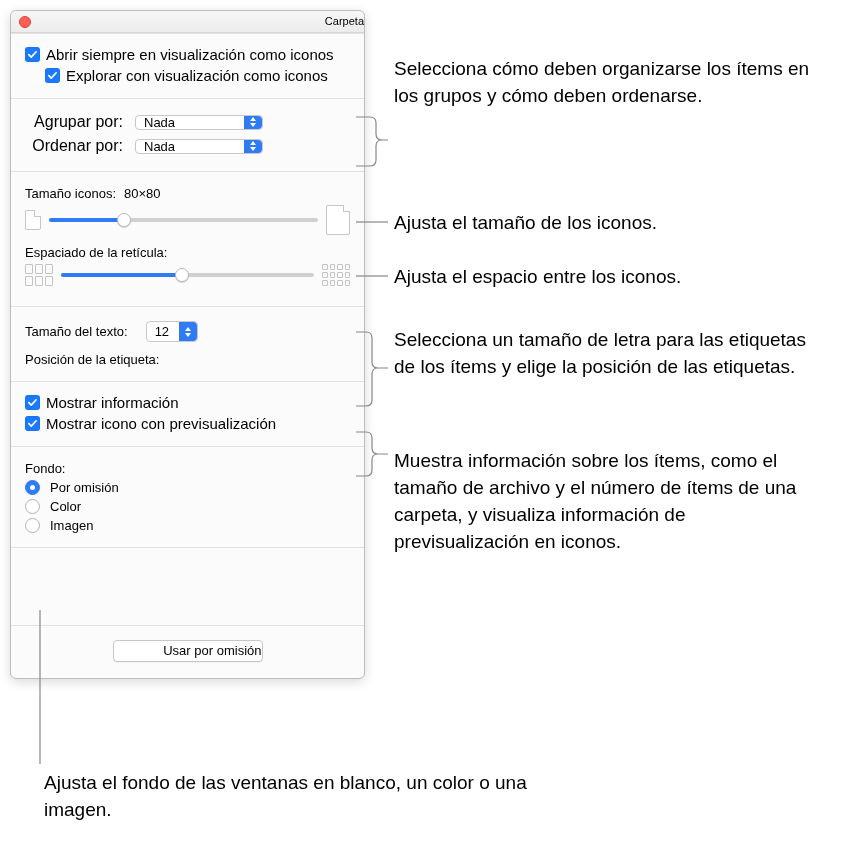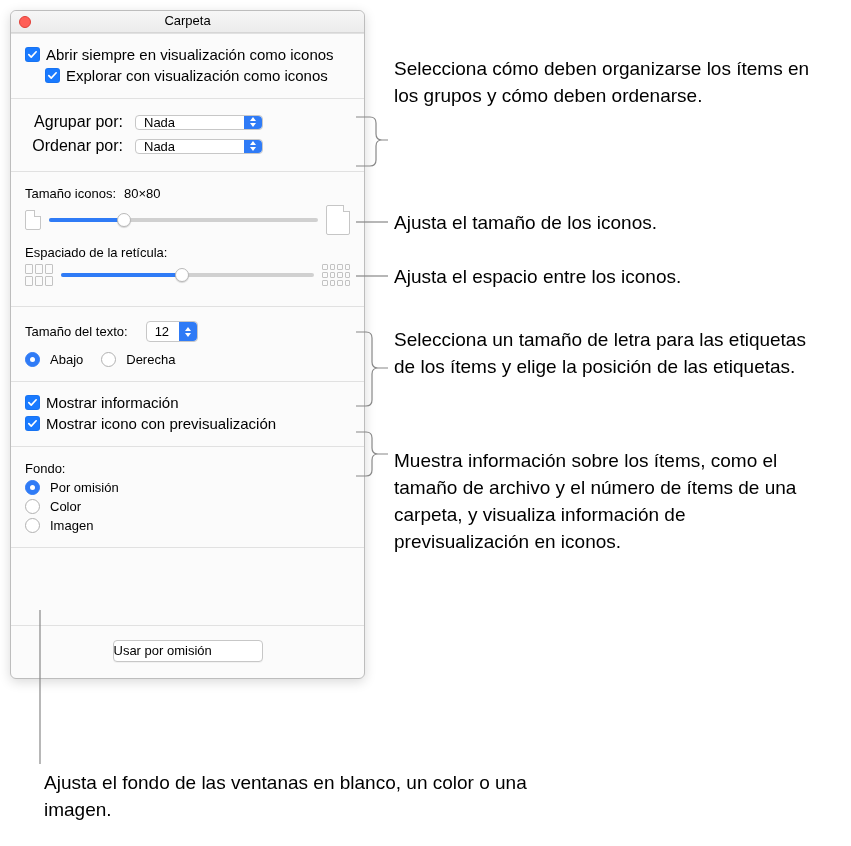--- a/index.html
+++ b/index.html
@@ -19,23 +19,23 @@
     top: 10px;
     width: 355px;
     background: #fbfbfb;
     border: 1px solid #bdbdbd;
     border-radius: 6px;
     box-shadow: 0 3px 12px rgba(0,0,0,0.15);
   }
   .titlebar {
     height: 22px;
     position: relative;
-    text-align: center;
+    text-align: right;
     line-height: 20px;
-    font-size: 13px;
+    font-size: 11px;
     background: linear-gradient(#f6f6f6,#ececec);
     border-bottom: 1px solid #d6d6d6;
     border-radius: 6px 6px 0 0;
   }
   .traffic {
     position:absolute; left:8px; top:5px;
     width:12px; height:12px; border-radius:50%;
     background:#ff5f57; border:0.5px solid #e14038;
   }
   .section {
@@ -127,21 +127,21 @@
     background:#2f7bf6; border-color:#2f7bf6;
   }
   .radio.checked::after {
     content:""; width:5px; height:5px; border-radius:50%; background:#fff;
   }
   .radio-row { display:flex; align-items:center; gap:4px; margin:4px 0; }
   .radio-group-h { display:flex; gap:18px; margin-top:4px; }
   .btn {
     display:inline-block;
     min-width:150px;
-    text-align:left;
+    text-align:right;
     height:22px; line-height:20px;
     background:#fff; border:1px solid #c7c7c7;
     border-radius:4px; font-size:13px;
     box-shadow:0 1px 0 rgba(0,0,0,0.04);
   }
   .footer { text-align:center; padding:14px 0 16px; border-top:1px solid #e1e1e1; }
   .spacer { height:78px; border-top:1px solid #e1e1e1; }
 
   
   .callout {
@@ -251,29 +251,22 @@
   </div>
 
   <div class="section">
     <div class="form-row" style="justify-content:flex-start;gap:8px;">
       <span style="margin-right:10px;">Tamaño del texto:</span>
       <div class="select select-small">
         <span>12</span>
         <span class="arrows"></span>
       </div>
     </div>
-    <div class="radio-group-h">
-      <label class="radio-row">
-        <span class="radio checked"></span>
-        <span>Abajo</span>
-      </label>
-      <label class="radio-row">
-        <span class="radio"></span>
-        <span>Derecha</span>
-      </label>
+    <div class="sub-label" style="margin-top:10px;">
+      <span>Posición de la etiqueta:</span>
     </div>
   </div>
 
   <div class="section">
     <div class="row">
       <span class="chk">
         <svg width="11" height="11" viewBox="0 0 12 12">
             <path d="M2 6.2 L4.6 8.8 L10 3" stroke="#fff" stroke-width="1.8" fill="none" stroke-linecap="round" stroke-linejoin="round"></path>
           </svg>
       </span>

